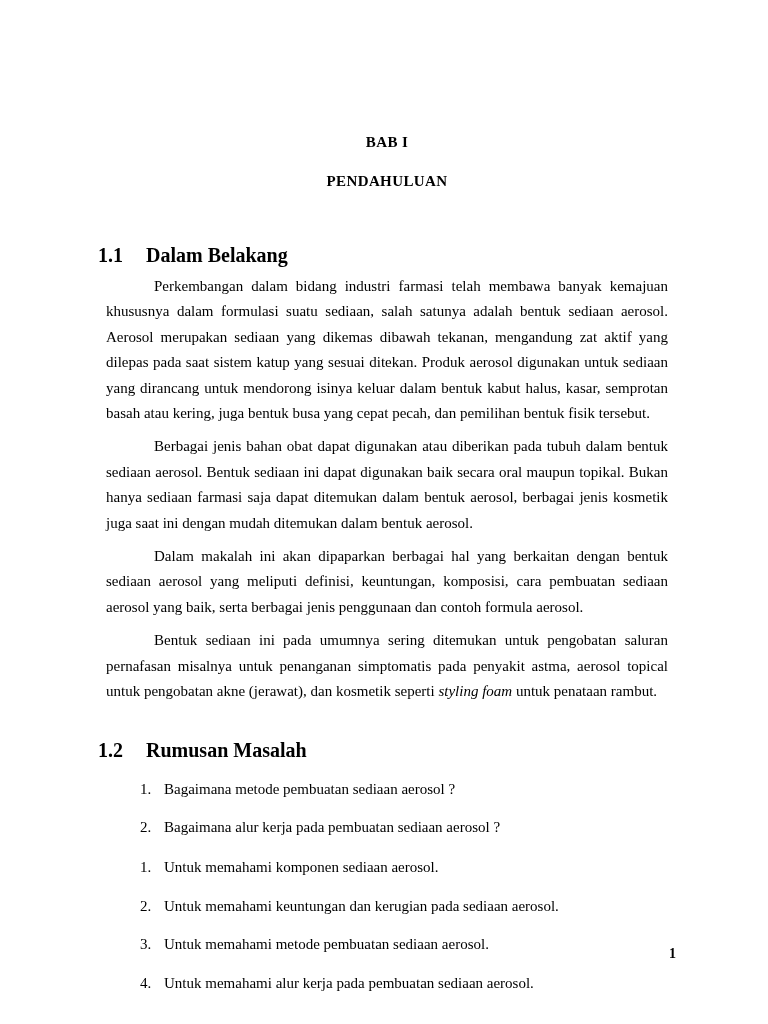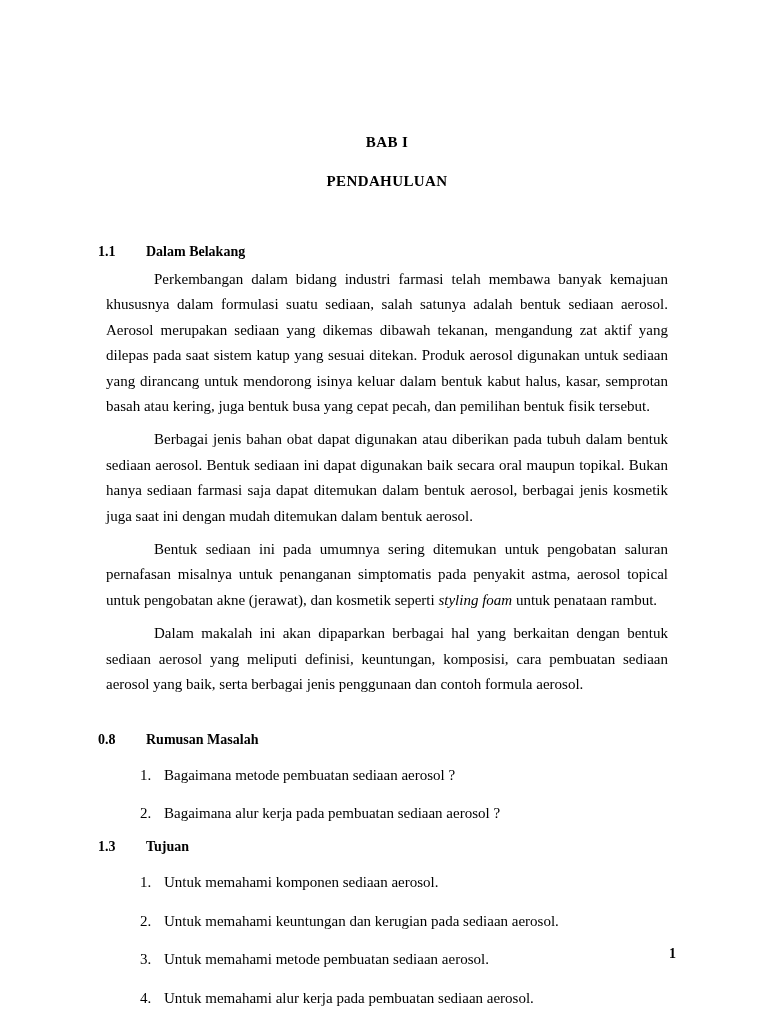--- a/index.html
+++ b/index.html
@@ -46,21 +46,21 @@
 
   .chapter-heading.judul {
     padding-top: 22px;
   }
 
   
   .section-heading {
     display: flex;
     align-items: flex-end;
     font-weight: bold;
-    font-size: 14px;
+    font-size: 20px;
     margin: 0;
   }
 
   .section-heading .sec-num {
     width: 48px;
     flex: 0 0 48px;
   }
 
   .section-heading .sec-title {
     flex: 1 1 auto;
@@ -157,47 +157,43 @@
 
     <p class="body-paragraph" id="paragraph-1">
       <span>Perkembangan dalam bidang industri farmasi telah membawa banyak kemajuan khususnya dalam formulasi suatu sediaan, salah satunya adalah bentuk sediaan aerosol. Aerosol merupakan sediaan yang dikemas dibawah tekanan, mengandung zat aktif yang dilepas pada saat sistem katup yang sesuai ditekan. Produk aerosol digunakan untuk sediaan yang dirancang untuk mendorong isinya keluar dalam bentuk kabut halus, kasar, semprotan basah atau kering, juga bentuk busa yang cepat pecah, dan pemilihan bentuk fisik tersebut.</span><span class="italic"></span><span></span>
     </p>
 
     <p class="body-paragraph">
       <span>Berbagai jenis bahan obat dapat digunakan atau diberikan pada tubuh dalam bentuk sediaan aerosol. Bentuk sediaan ini dapat digunakan baik secara oral maupun topikal. Bukan hanya sediaan farmasi saja dapat ditemukan dalam bentuk aerosol, berbagai jenis kosmetik juga saat ini dengan mudah ditemukan dalam bentuk aerosol.</span><span class="italic"></span><span></span>
     </p>
 
     <p class="body-paragraph">
+      <span>Dalam makalah ini akan dipaparkan berbagai hal yang berkaitan dengan bentuk sediaan aerosol yang meliputi definisi, keuntungan, komposisi, cara pembuatan sediaan aerosol yang baik, serta berbagai jenis penggunaan dan contoh formula aerosol.</span><span class="italic"></span><span></span>
+    </p>
+
+    <p class="body-paragraph">
       <span>Bentuk sediaan ini pada umumnya sering ditemukan untuk pengobatan saluran pernafasan misalnya untuk penanganan simptomatis pada penyakit astma, aerosol topical untuk pengobatan akne (jerawat), dan kosmetik seperti </span><span class="italic">styling foam</span><span> untuk penataan rambut.</span>
     </p>
 
-    <p class="body-paragraph">
-      <span>Dalam makalah ini akan dipaparkan berbagai hal yang berkaitan dengan bentuk sediaan aerosol yang meliputi definisi, keuntungan, komposisi, cara pembuatan sediaan aerosol yang baik, serta berbagai jenis penggunaan dan contoh formula aerosol.</span><span class="italic"></span><span></span>
-    </p>
-
     <h3 class="section-heading" id="section-rumusan-masalah">
-      <span class="sec-num">0.8</span>
+      <span class="sec-num">1.2</span>
       <span class="sec-title">Rumusan Masalah</span>
     </h3>
 
     <ol class="numbered-list" id="list-rumusan-masalah">
       <li class="list-item">
         <span class="item-marker">1.</span>
         <span class="item-text">Bagaimana metode pembuatan sediaan aerosol ?</span>
       </li>
       <li class="list-item">
         <span class="item-marker">2.</span>
         <span class="item-text">Bagaimana alur kerja pada pembuatan sediaan aerosol ?</span>
       </li>
     </ol>
 
-    <h3 class="section-heading" id="section-tujuan">
-      <span class="sec-num">1.3</span>
-      <span class="sec-title">Tujuan</span>
-    </h3>
 
     <ol class="numbered-list" id="list-tujuan">
       <li class="list-item">
         <span class="item-marker">1.</span>
         <span class="item-text">Untuk memahami komponen sediaan aerosol.</span>
       </li>
       <li class="list-item">
         <span class="item-marker">2.</span>
         <span class="item-text">Untuk memahami keuntungan dan kerugian pada sediaan aerosol.</span>
       </li>

